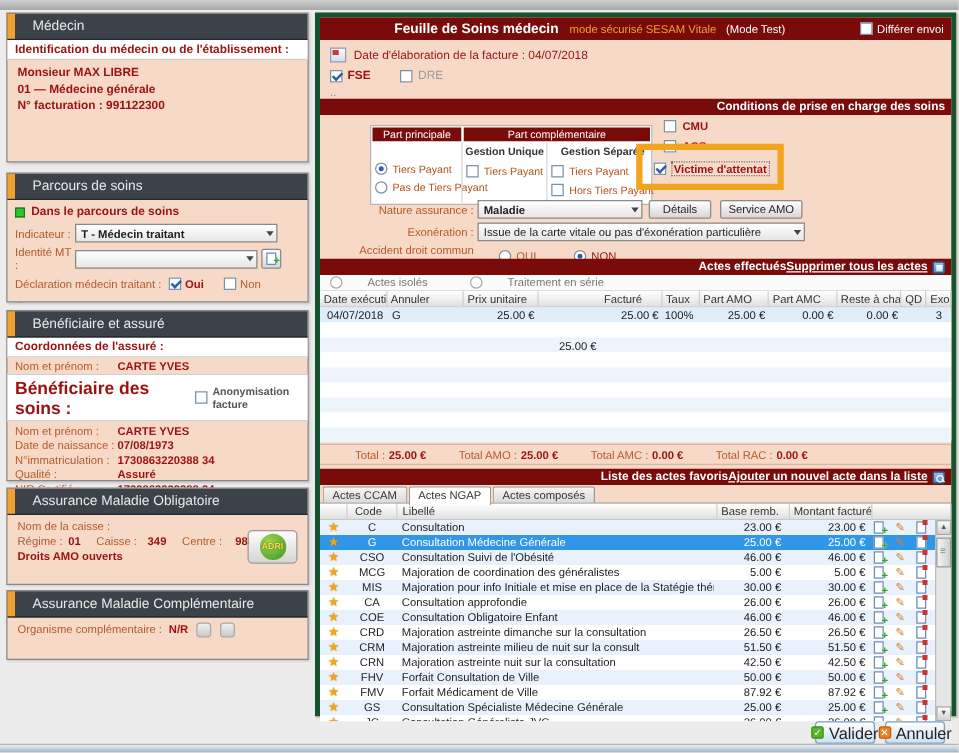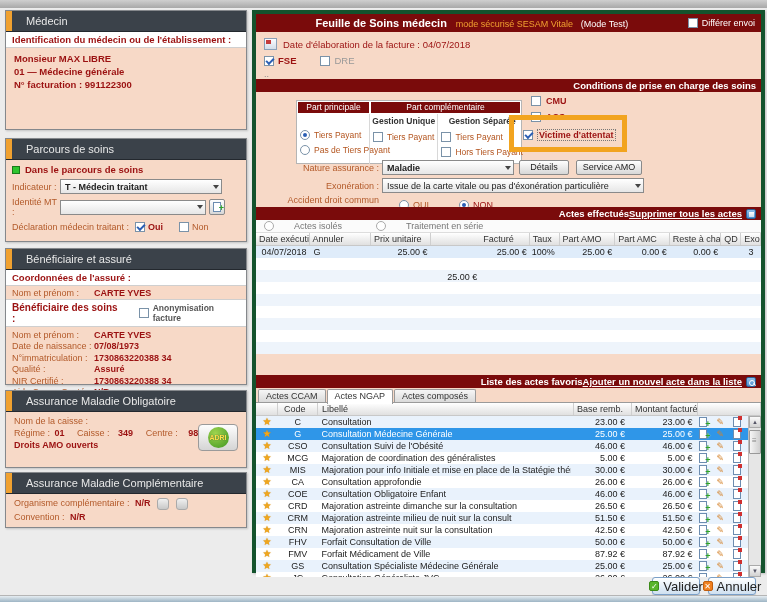--- a/index.html
+++ b/index.html
@@ -33,21 +33,21 @@
   .cb.checked::after { content:''; position:absolute; left:1px; top:1px; width:6px; height:3px; border-left:2px solid #2b5fb4; border-bottom:2px solid #2b5fb4; transform:rotate(-45deg); }
   .rb { width:10px; height:10px; border:1px solid #7a92a8; border-radius:50%; background:#fff; display:inline-block; position:relative; flex:none; }
   .rb.sel::after { content:''; position:absolute; left:2px; top:2px; width:4px; height:4px; border-radius:50%; background:#2b5fb4; }
   .rb.dis { border-color:#aaa; }
   .dots { color:#8a8a8a; padding:1px 8px; font-size:9px; }
 
   .kv-row { display:flex; padding:1px 6px 0; font-size:9px; line-height:10.5px; }
   .kv-label { width:82px; color:#b35a2a; flex:none; }
   .kv-value { color:#9b1111; font-weight:bold; }
   .benef-strip { display:flex; align-items:center; justify-content:space-between; background:#fff; border-top:1px solid #cfcfcf; border-bottom:1px solid #cfcfcf; padding:2px 6px; }
-  .benef-title { color:#9b1111; font-weight:bold; font-size:10px; }
+  .benef-title { color:#9b1111; font-weight:bold; font-size:14px; }
   .anon { display:flex; align-items:center; gap:4px; color:#555; font-weight:bold; font-size:8.5px;padding-left:20px; }
 
   .amo-line { padding:2px 8px 0; color:#b35a2a; font-size:9px; }
   .amo-line b { color:#9b1111; }
   .adri-btn { position:absolute; right:8px; top:33px; width:40px; height:27px; border:1px solid #9a9a9a; border-radius:4px; background:linear-gradient(#fdfdfd,#d5d5d5); display:flex; align-items:center; justify-content:center; }
   .adri-circle { width:21px; height:21px; border-radius:50%; background:radial-gradient(circle at 35% 30%, #9ed44e, #3f9622); color:#ffe24a; font-size:7px; font-weight:bold; display:flex; align-items:center; justify-content:center; text-shadow:0 0 1px #333; }
   .mini-btn { width:12px; height:12px; border:1px solid #aaa; border-radius:3px; background:linear-gradient(#f0f0f0,#c8c8c8); display:inline-block; vertical-align:middle; margin-left:4px; }
 
   
   .main { position:absolute; left:252px; top:10px; width:513px; height:563px; border:4px solid #14532d; background:#f7d9c7; box-shadow:1px 1px 2px rgba(0,0,0,.18); }
@@ -264,24 +264,20 @@
   </span>
 </div>
 
 <div class="panel p-amc">
   <div class="panel-header">Assurance Maladie Complémentaire</div>
   <div class="amo-line" style="padding-top:4px;">
     <span>Organisme complémentaire :</span>
     <b style="margin-left:3px;">N/R</b>
     <span class="mini-btn"></span>
     <span class="mini-btn"></span>
-  </div>
-  <div class="amo-line">
-    <span>Convention :</span>
-    <b style="margin-left:3px;">N/R</b>
   </div>
 </div>
 
 <div class="main">
 
   <div class="title-bar">
     <span class="title-center">
       <span class="t-title">Feuille de Soins médecin</span>
       <span class="t-mode">mode sécurisé SESAM Vitale</span>
       <span class="t-test">(Mode Test)</span>
@@ -441,20 +437,26 @@
         <div class="ae-row stripe2"></div>
         <div class="ae-row"></div>
         <div class="ae-row stripe2"></div>
         <div class="ae-row"></div>
         <div class="ae-row stripe2"></div>
         <div class="ae-row"></div>
         <div class="ae-row stripe2"></div>
       </div>
   </div>
 
+  <div class="totals">
+    <span><span>Total :</span><b>25.00 €</b></span>
+    <span><span>Total AMO :</span><b>25.00 €</b></span>
+    <span><span>Total AMC :</span><b>0.00 €</b></span>
+    <span><span>Total RAC :</span><b>0.00 €</b></span>
+  </div>
 
   <div class="section-bar fav-bar">
     <span>Liste des actes favoris</span>
     <span class="bar-link">
       <span>Ajouter un nouvel acte dans la liste</span>
       <span class="sq-icon mag"></span>
     </span>
   </div>
 
   <div class="fav-tabs">

